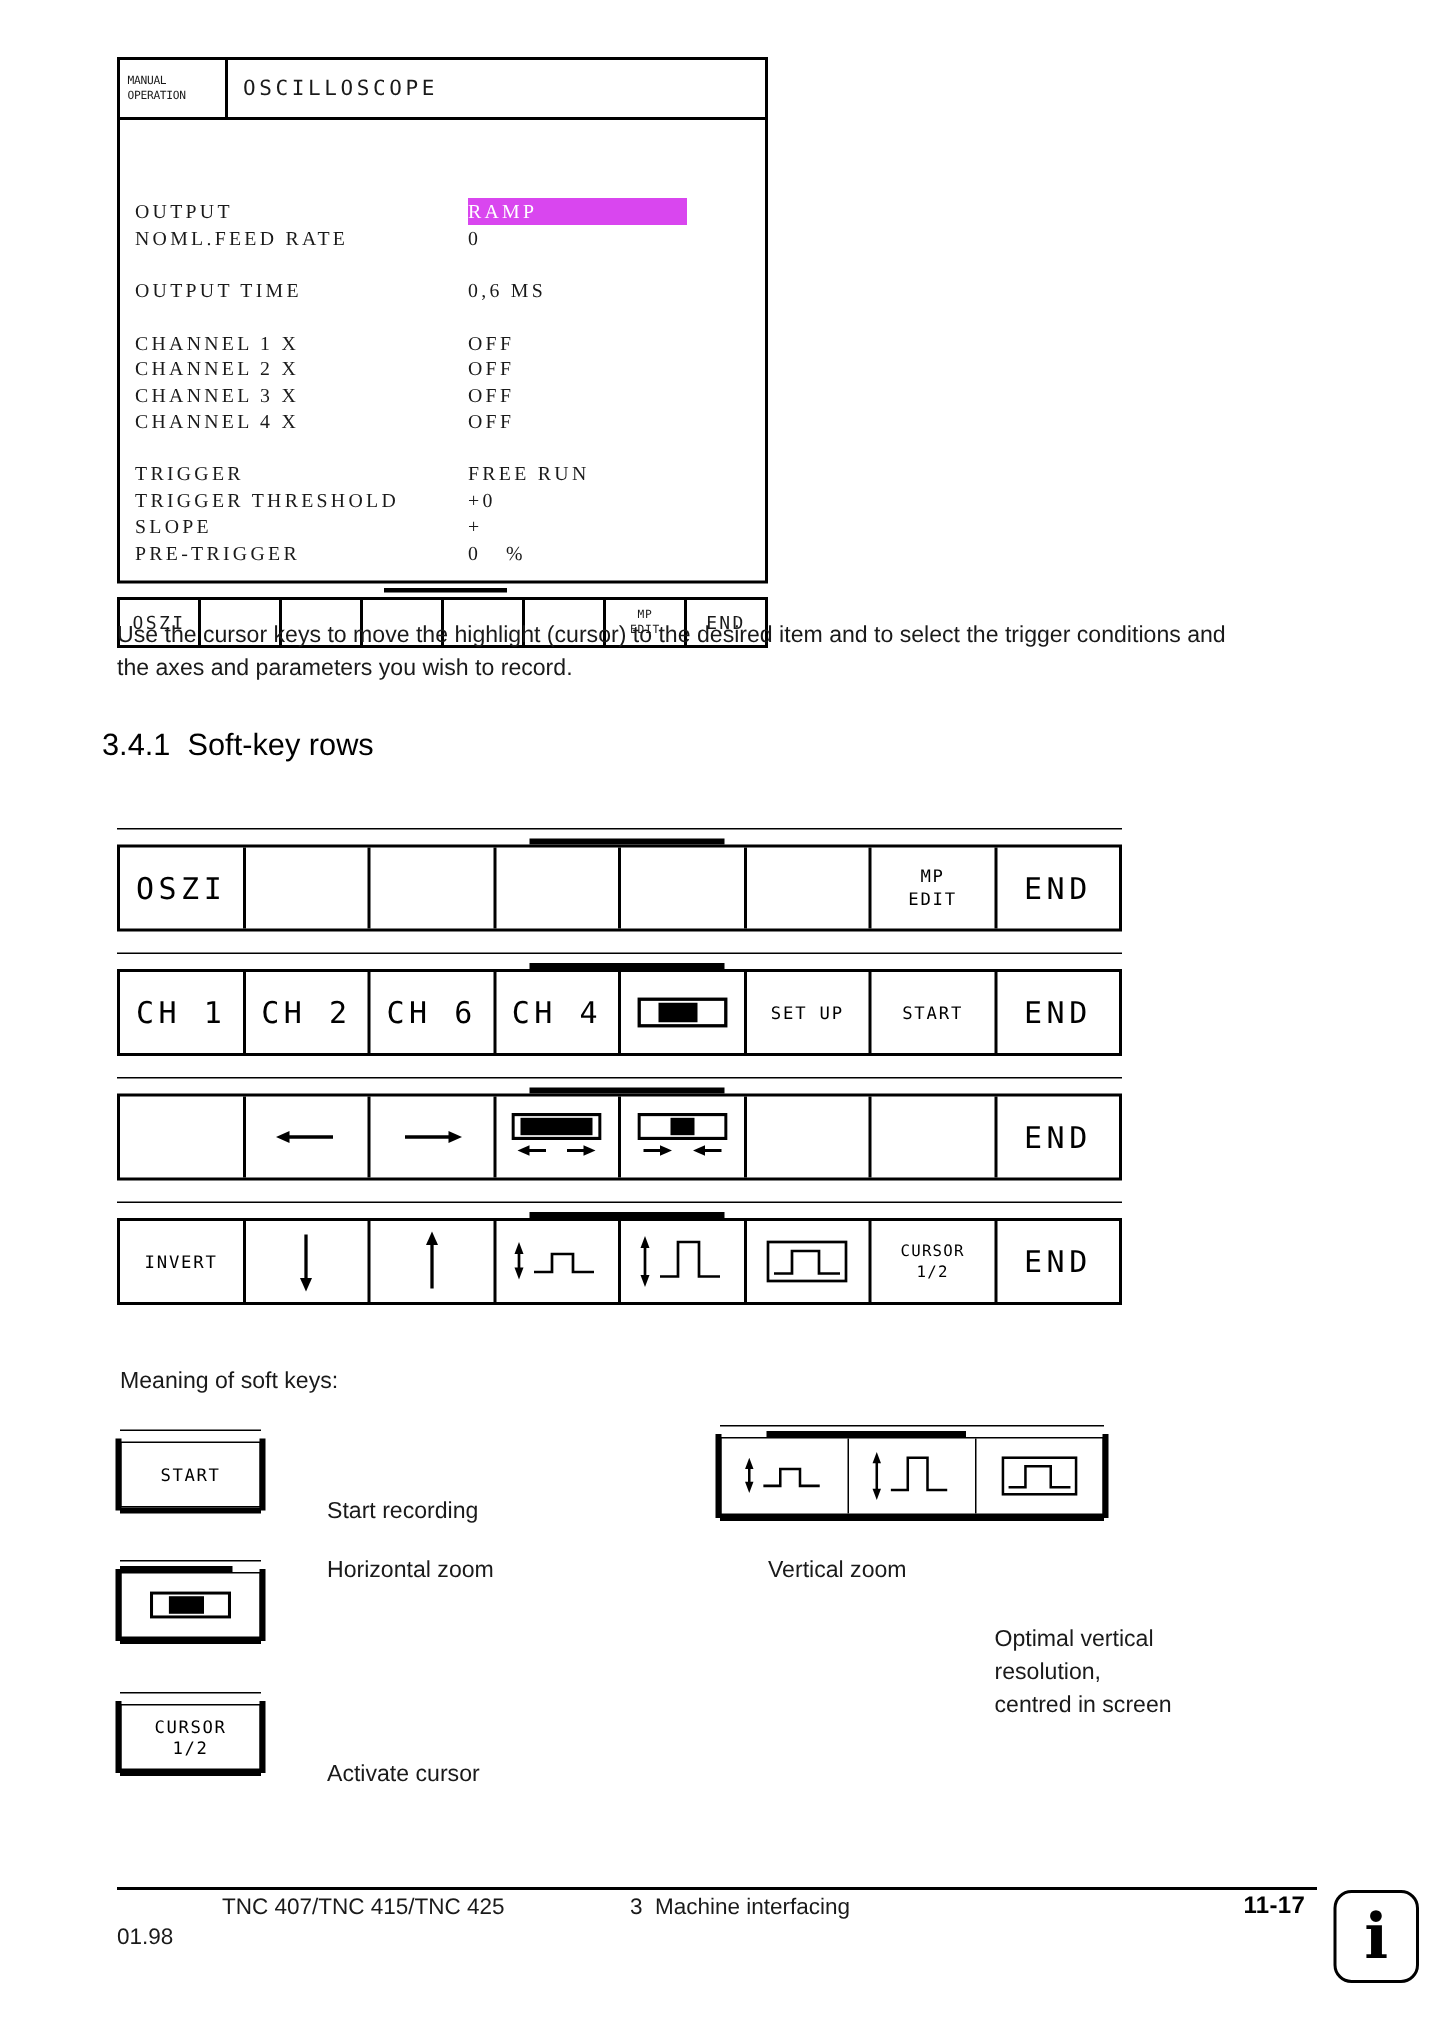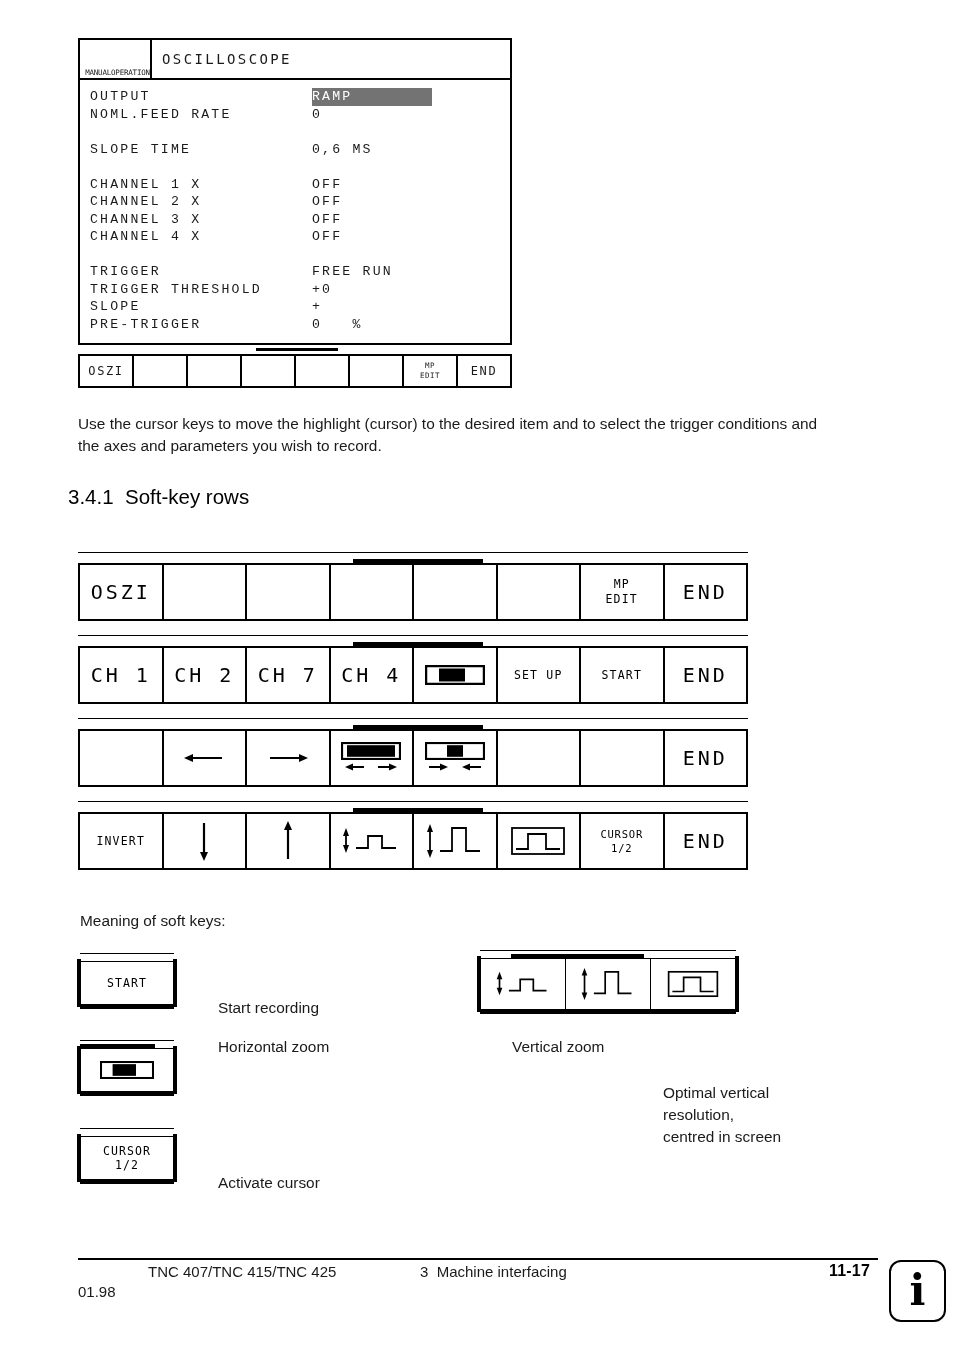--- a/index.html
+++ b/index.html
@@ -32,55 +32,55 @@
   .tnc-titlebar {
     display: flex;
     border-bottom: 2px solid #000;
     height: 38px;
   }
   .tnc-mode {
     width: 72px;
     border-right: 2px solid #000;
     box-sizing: border-box;
     display: flex;
-    flex-direction: row;
+    flex-direction: column;
     justify-content: center;
     padding-left: 5px;
     font-family: "DejaVu Sans Mono", monospace;
     font-size: 7.5px;
     line-height: 10.5px;
     letter-spacing: -0.2px;
-    align-items: flex-end;
   }
   .tnc-title {
     flex: 1;
     display: flex;
     align-items: center;
     padding-left: 10px;
     font-family: "DejaVu Sans Mono", monospace;
     font-size: 14px;
     letter-spacing: 2.4px;
   }
   .tnc-body {
     padding: 8px 0 10px 10px;
-    font-family: Liberation Mono, monospace;
+    font-family: Liberation Serif, serif;
     font-size: 13.2px;
     letter-spacing: 2.2px;
     line-height: 17.5px;
+    margin-top: 44px;
   }
   .tnc-row {
     display: flex;
     height: 17.5px;
   }
   .tnc-row .lbl { width: 222px; white-space: pre; }
   .tnc-row .val { white-space: pre; }
   .tnc-row .val.hl {
-    background: #737373;
+    background: #d946ef;
     color: #fff;
-    padding-right: 80px;
+    padding-right: 100px;
   }
   .tnc-gap { height: 17.5px; }
 
   
   .tnc-sk-rail {
     height: 9px;
     position: relative;
   }
   .tnc-sk-rail::before {
     content: "";
@@ -340,21 +340,21 @@
       <div class="tnc-row">
         <span class="lbl">OUTPUT</span>
         <span class="val hl">RAMP</span>
       </div>
       <div class="tnc-row">
         <span class="lbl">NOML.FEED RATE</span>
         <span class="val">0</span>
       </div>
       <div class="tnc-gap"></div>
       <div class="tnc-row">
-        <span class="lbl">SLOPE TIME</span>
+        <span class="lbl">OUTPUT TIME</span>
         <span class="val">0,6 MS</span>
       </div>
       <div class="tnc-gap"></div>
       <div class="tnc-row">
         <span class="lbl">CHANNEL 1 X</span>
         <span class="val">OFF</span>
       </div>
       <div class="tnc-row">
         <span class="lbl">CHANNEL 2 X</span>
         <span class="val">OFF</span>
@@ -422,21 +422,21 @@
     </div>
     <div class="key">END</div>
   </div>
 </div>
 
 <div class="skrow" style="top: 635px;">
   <div class="skrow-rail"></div>
   <div class="skrow-keys">
     <div class="key">CH 1</div>
     <div class="key">CH 2</div>
-    <div class="key">CH 7</div>
+    <div class="key">CH 6</div>
     <div class="key">CH 4</div>
     <div class="key">
       <svg class="ico" width="60" height="20" viewBox="0 0 60 20">
         <rect x="1" y="1" width="58" height="18" fill="none" stroke="#000" stroke-width="2.5"></rect>
         <rect x="14" y="3.5" width="26" height="13" fill="#000"></rect>
       </svg>
     </div>
     <div class="key sm">SET UP</div>
     <div class="key sm">START</div>
     <div class="key">END</div>

